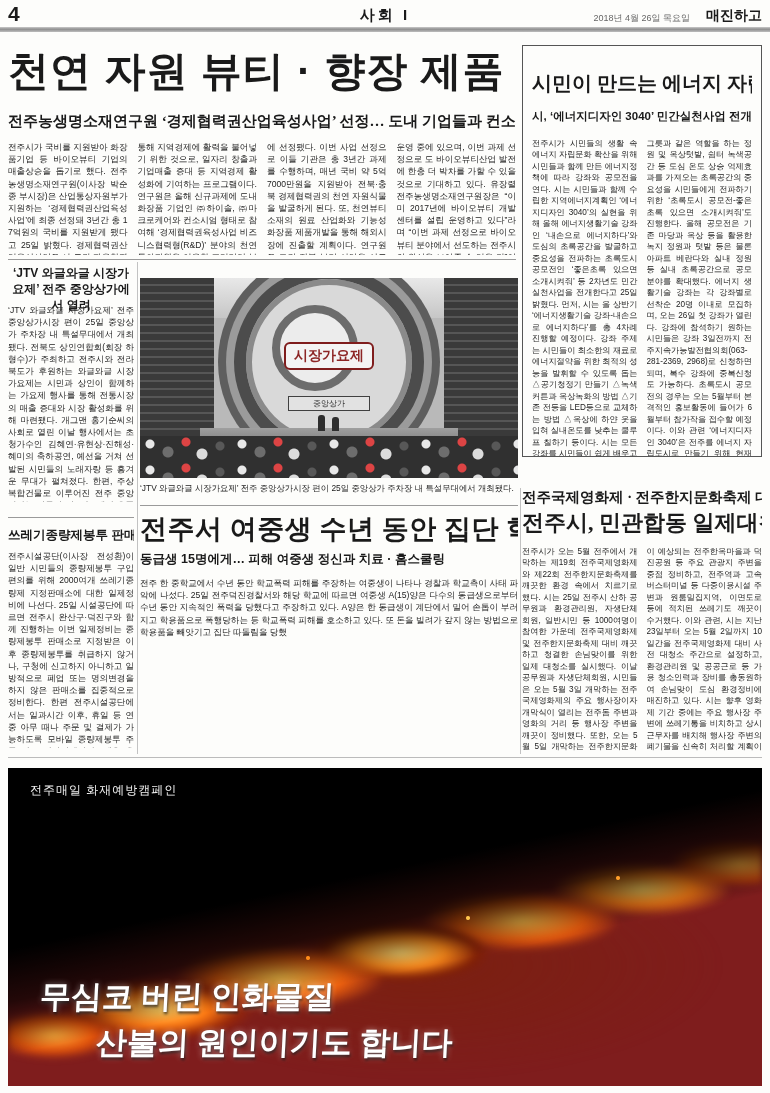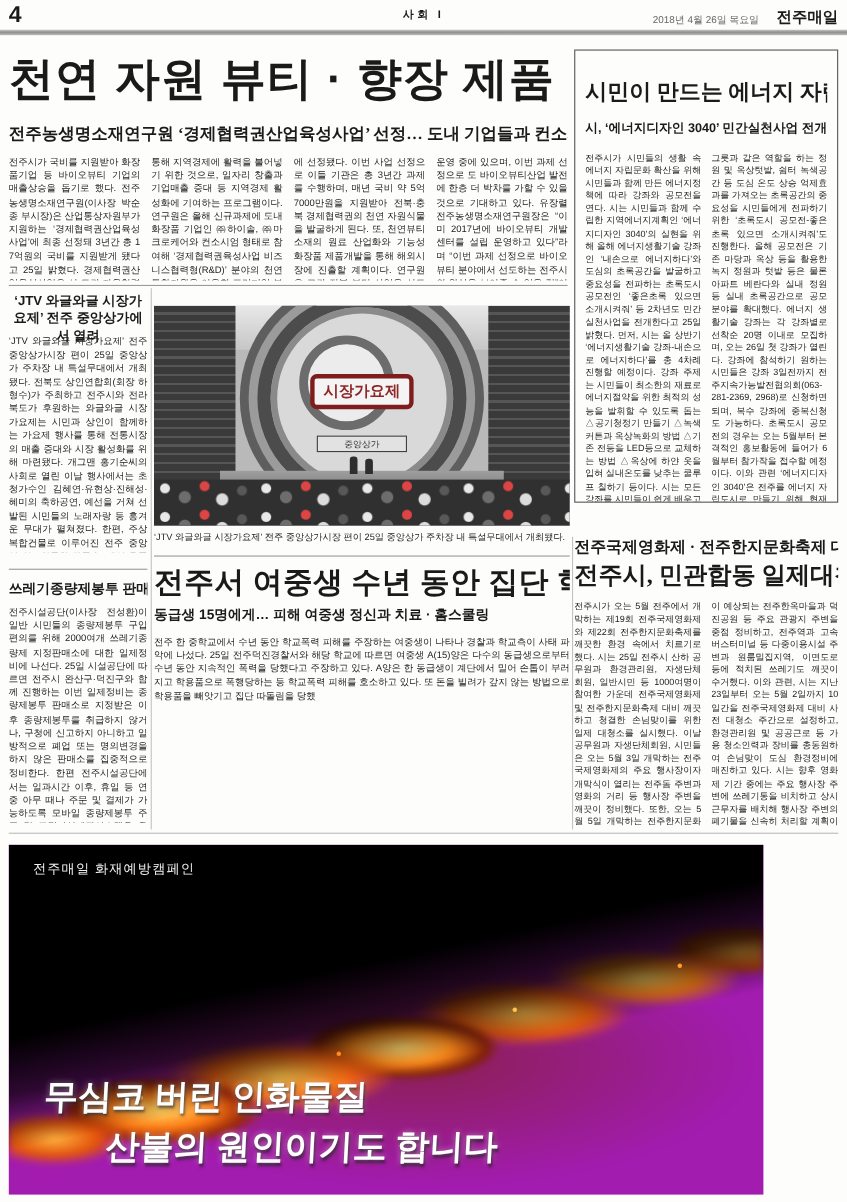--- a/index.html
+++ b/index.html
@@ -6,21 +6,21 @@
   html,body { background:#e8e8e4; }
   .page {
     position:relative; width:770px; height:1093px; background:#fdfdfb;
     font-family:"Liberation Sans", sans-serif; color:#1a1a1a; overflow:hidden;
   }
   .serif { font-family:"Liberation Serif", serif; }
   .abs { position:absolute; }
 
   
   .page-num { left:8px; top:2px; font-size:21px; font-weight:bold; }
-  .section-title { left:0; top:6px; width:770px; text-align:center; font-size:10px; font-weight:bold; letter-spacing:3px; }
+  .section-title { left:0; top:6px; width:770px; text-align:center; font-size:15px; font-weight:bold; letter-spacing:3px; }
   .issue-date { right:80px; top:12px; font-size:9px; color:#666;margin-left:14px; }
   .masthead { right:8px; top:7px; font-size:14px; font-weight:bold; }
   .header-rule { left:0; top:27px; width:770px; height:5px;
     background:linear-gradient(#c9c9c9,#8f8f8f 45%,#bdbdbd); }
 
   
   .main-headline { left:8px; top:44px; width:508px; font-size:41px; font-weight:bold;
     letter-spacing:1px; white-space:nowrap; overflow:hidden; }
   .main-subhead { left:8px; top:112px; width:508px; font-size:15px; font-weight:bold; overflow:hidden; white-space:nowrap; }
   .main-body { left:8px; top:141px; width:508px; height:114px; display:flex; gap:10px; overflow:hidden; }
@@ -46,21 +46,21 @@
     repeating-linear-gradient(90deg, rgba(0,0,0,.25) 0 6px, rgba(255,255,255,.08) 6px 8px); }
   .photo .led.l { left:0; } .photo .led.r { right:0; }
   .photo .sky { position:absolute; left:70px; right:70px; top:0; height:40px;
     background:linear-gradient(#e8e8e8,#c6c6c6); }
   .photo .ring1 { position:absolute; left:50%; top:84px; transform:translate(-50%,-50%);
     width:190px; height:190px; border-radius:50%; border:12px solid #4c4c4c;
     box-shadow:0 0 0 8px #9b9b9b, 0 0 0 16px #5e5e5e, inset 0 0 0 6px #8a8a8a; background:#d9d9d9; }
   .photo .ring2 { position:absolute; left:26px; top:26px; width:86px; height:86px; border-radius:50%;
     border:8px solid #6c6c6c; background:#ececec; }
   .photo .sign { position:absolute; left:50%; top:78px; transform:translate(-50%,-50%);
-    background:#f4f4f4; border:4px solid #7f1d1d; border-radius:6px; padding:3px 8px;
+    background:#f4f4f4; border:2px solid #7f1d1d; border-radius:6px; padding:3px 8px;
     font-size:14px; font-weight:bold; color:#8d2626; white-space:nowrap; }
   .photo .subsign { position:absolute; left:50%; top:118px; transform:translateX(-50%);
     background:#e2e2e2; border:1px solid #404040; padding:1px 24px; font-size:8px; color:#333; white-space:nowrap; }
   .photo .stage { position:absolute; left:60px; right:60px; top:150px; height:18px;
     background:linear-gradient(#9f9f9f,#7c7c7c); }
   .photo .figure { position:absolute; width:7px; height:16px; background:#2e2e2e; border-radius:3px 3px 0 0; top:137px; }
   .photo .crowd { position:absolute; left:0; right:0; bottom:0; height:42px; background:#303030;
     background-image:
       radial-gradient(circle at 10px 8px, #e8e8e8 4px, transparent 5px),
       radial-gradient(circle at 28px 16px, #6d6d6d 5px, transparent 6px),
@@ -84,21 +84,21 @@
   .energy-body { display:flex; gap:9px; margin-top:14px; height:318px; overflow:hidden; }
   .col.small { font-size:8.2px; line-height:1.4; }
 
   
   .cleanup-kicker { left:522px; top:488px; width:240px; font-size:14.5px; font-weight:bold; white-space:nowrap; overflow:hidden; }
   .cleanup-headline { left:522px; top:508px; width:240px; font-size:22px; font-weight:bold; white-space:nowrap; overflow:hidden; }
   .cleanup-body { left:522px; top:546px; width:240px; height:208px; display:flex; gap:9px; overflow:hidden; }
   .rule-bottom { left:8px; top:757px; width:754px; background:#bbb; }
 
   
-  .fire-ad { left:8px; top:768px; width:686px; height:318px; background:#a21caf; overflow:hidden;padding-left:30px; }
+  .fire-ad { left:8px; top:768px; width:754px; height:318px; background:#7f1d1d; overflow:hidden;padding-left:30px; }
   .fire-glow { position:absolute; inset:0; filter:blur(3px);
     background:
       radial-gradient(ellipse 90px 34px at 6% 84%, #ffb340 0%, #e2520a 45%, transparent 72%),
       radial-gradient(ellipse 120px 40px at 20% 76%, #ffd766 0%, #ff7a12 40%, #96270a 65%, transparent 80%),
       radial-gradient(ellipse 140px 44px at 36% 66%, #ffca4d 0%, #f0620e 45%, transparent 75%),
       radial-gradient(ellipse 110px 36px at 52% 58%, #ffe07a 0%, #ff8c1a 40%, #7e1f06 70%, transparent 82%),
       radial-gradient(ellipse 130px 40px at 68% 48%, #ffc54d 0%, #e85a0c 48%, transparent 76%),
       radial-gradient(ellipse 120px 36px at 84% 38%, #ffda66 0%, #ff7f14 42%, transparent 75%),
       radial-gradient(ellipse 90px 30px at 97% 30%, #ffb340 0%, #c2430a 55%, transparent 78%),
       radial-gradient(ellipse 400px 150px at 55% 62%, rgba(120,35,6,.55), transparent 75%); }
@@ -118,21 +118,21 @@
   .slogan.l2 { left:88px; top:254px; font-size:31px; }
 </style>
 </head>
 <body>
 
 <div class="page">
 
   <div class="abs page-num">4</div>
   <div class="abs section-title">사회 I</div>
   <div class="abs issue-date">2018년 4월 26일 목요일</div>
-  <div class="abs masthead">전주매일</div>
+  <div class="abs masthead">매진하고</div>
   <div class="abs header-rule"></div>
 
   <div class="abs main-headline">천연 자원 뷰티 · 향장 제품 개발</div>
   <div class="abs main-subhead serif">전주농생명소재연구원 ‘경제협력권산업육성사업’ 선정… 도내 기업들과 컨소시엄 구성해</div>
   <div class="abs main-body">
     <div class="col">전주시가 국비를 지원받아 화장품기업 등 바이오뷰티 기업의 매출상승을 돕기로 했다. 전주농생명소재연구원(이사장 박순종 부시장)은 산업통상자원부가 지원하는 ‘경제협력권산업육성사업’에 최종 선정돼 3년간 총 17억원의 국비를 지원받게 됐다고 25일 밝혔다. 경제협력권산업육성사업은 시·도간 자율협력으로 지역의 미래성장동력 육성을</div>
     <div class="col">통해 지역경제에 활력을 불어넣기 위한 것으로, 일자리 창출과 기업매출 증대 등 지역경제 활성화에 기여하는 프로그램이다. 연구원은 올해 신규과제에 도내 화장품 기업인 ㈜하이솔, ㈜마크로케어와 컨소시엄 형태로 참여해 ‘경제협력권육성사업 비즈니스협력형(R&amp;D)’ 분야의 천연 특화자원을 이용한 프리미엄 뷰티·향장 제품 개발 프로젝트</div>
     <div class="col">에 선정됐다. 이번 사업 선정으로 이들 기관은 총 3년간 과제를 수행하며, 매년 국비 약 5억 7000만원을 지원받아 전북·충북 경제협력권의 천연 자원식물을 발굴하게 된다. 또, 천연뷰티 소재의 원료 산업화와 기능성 화장품 제품개발을 통해 해외시장에 진출할 계획이다. 연구원은 그간 전북 뷰티 산업을 선도하기 위해 바이오뷰티 개발센터를</div>
     <div class="col">운영 중에 있으며, 이번 과제 선정으로 도 바이오뷰티산업 발전에 한층 더 박차를 가할 수 있을 것으로 기대하고 있다. 유장렬 전주농생명소재연구원장은 “이미 2017년에 바이오뷰티 개발센터를 설립 운영하고 있다”라며 “이번 과제 선정으로 바이오뷰티 분야에서 선도하는 전주시의 위상을 보여줄 수 있을 것”이라고 말했다.  /기동취재반</div>
   </div>

